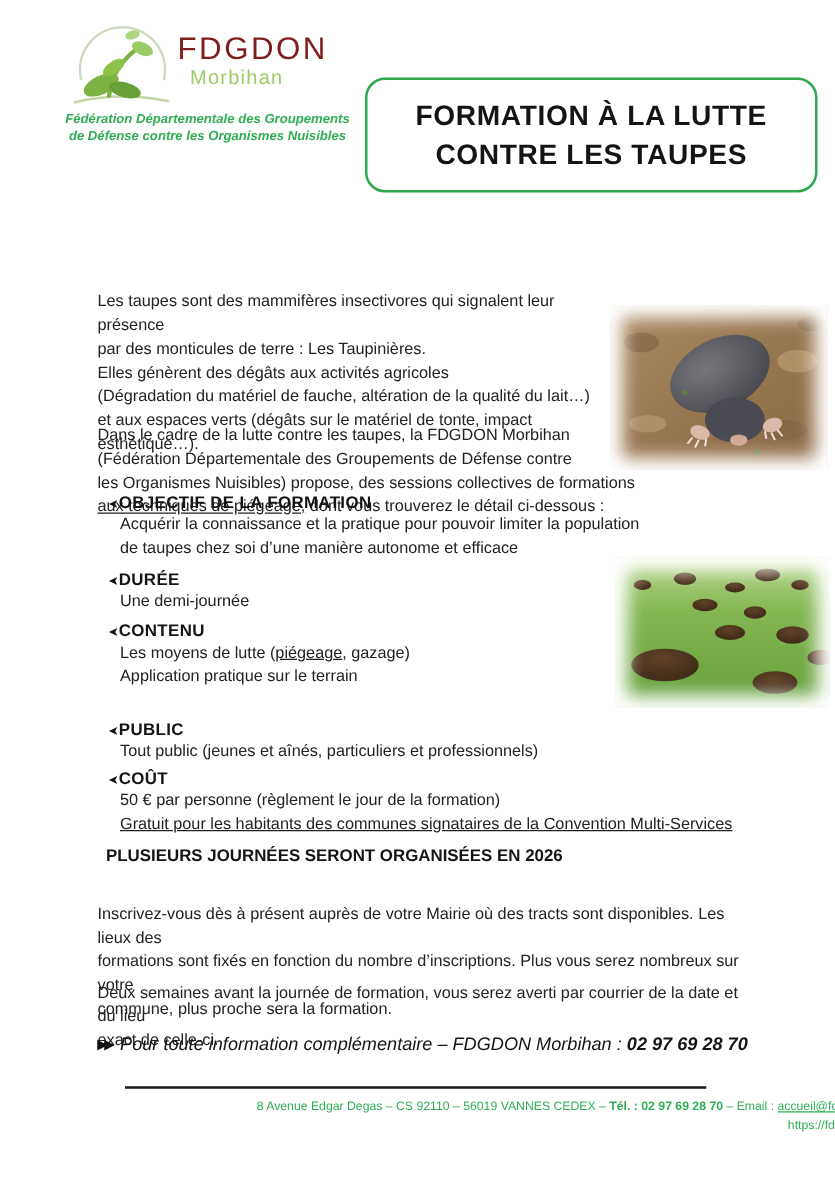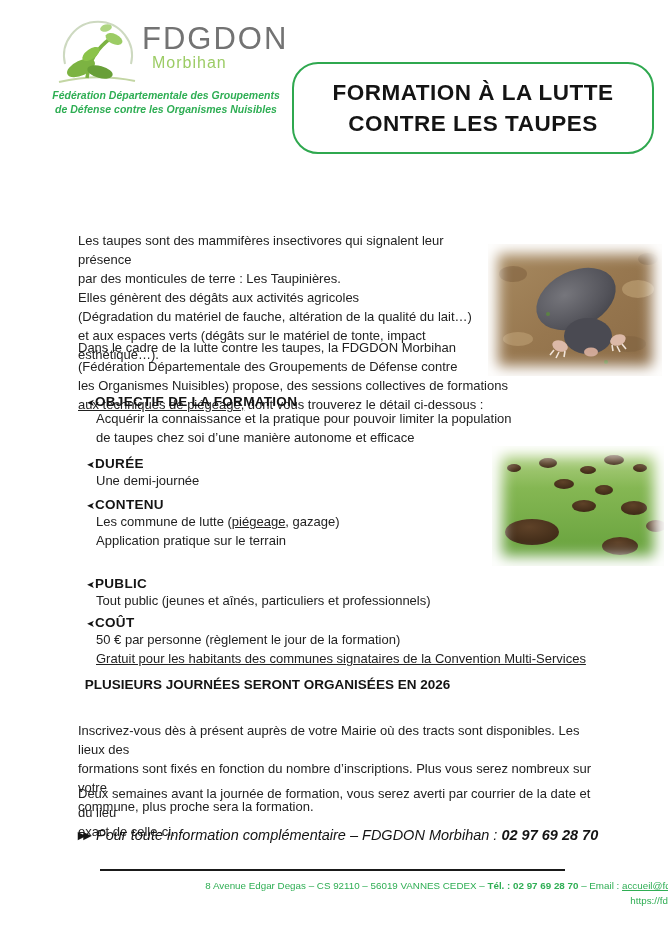--- a/index.html
+++ b/index.html
@@ -6,26 +6,26 @@
   .page{
     position:relative;width:668px;height:944px;margin:0 auto;background:#ffffff;
     font-family:"Liberation Sans",sans-serif;color:#1f1f1f;overflow:hidden;
   }
   .abs{position:absolute;}
   .pre{white-space:pre-line;}
   .u{text-decoration:underline;}
   
   .logo-row{left:56px;top:10px;display:flex;align-items:flex-start;}
   .logo-text{display:flex;flex-direction:column;margin-left:4px;margin-top:14px;}
-  .brand{font-size:31px;font-weight:500;color:#737373;letter-spacing:2px;line-height:30px;}
+  .brand{font-size:25px;font-weight:500;color:#7f1d1d;letter-spacing:2px;line-height:30px;}
   .region{font-size:16px;color:#9ccc65;letter-spacing:1px;margin-top:0;padding-left:10px;}
   .tagline{left:36px;top:88px;width:260px;text-align:center;font-size:10.5px;font-weight:bold;
     font-style:italic;color:#2fae54;line-height:14px;}
   
-  .title-box{left:292px;top:62px;width:358px;height:88px;border:2.5px solid #2fa84f;border-radius:26px;
+  .title-box{left:292px;top:62px;width:358px;height:88px;border:2.5px solid #2fa84f;border-radius:16px;
     display:flex;flex-direction:column;justify-content:center;align-items:center;text-align:center;}
   .title-line{font-size:22.5px;font-weight:bold;color:#141414;letter-spacing:0.5px;line-height:31px;}
   
   .body-txt{font-size:13px;line-height:19px;color:#222;}
   .sec{left:78px;}
   .sec-head{display:flex;align-items:baseline;}
   .bullet{display:inline-block;transform:scaleX(-1);font-size:10px;color:#111;width:17px;flex:0 0 17px;}
   .sec-label{font-size:13.5px;font-weight:bold;letter-spacing:0.3px;color:#141414;}
   .sec-body{padding-left:18px;}
   .banner{left:0;top:676px;width:535px;text-align:center;font-weight:bold;font-size:13.5px;line-height:17.5px;color:#141414;}
@@ -162,21 +162,21 @@
       <ellipse cx="164" cy="80" rx="10" ry="6" fill="url(#mound)"></ellipse>
     </svg>
   </div>
 
   <div class="abs sec" style="top:497px;width:420px;">
     <div class="sec-head">
       <span class="bullet">➤</span>
       <span class="sec-label">CONTENU</span>
     </div>
     <div class="sec-body body-txt">
-      <div><span>Les commune de lutte (</span><span class="u">piégeage</span><span>, gazage)</span></div>
+      <div><span>Les moyens de lutte (</span><span class="u">piégeage</span><span>, gazage)</span></div>
       <div>Application pratique sur le terrain</div>
     </div>
   </div>
 
   <div class="abs sec" style="top:576px;width:460px;">
     <div class="sec-head">
       <span class="bullet">➤</span>
       <span class="sec-label">PUBLIC</span>
     </div>
     <div class="sec-body body-txt">Tout public (jeunes et aînés, particuliers et professionnels)</div>

